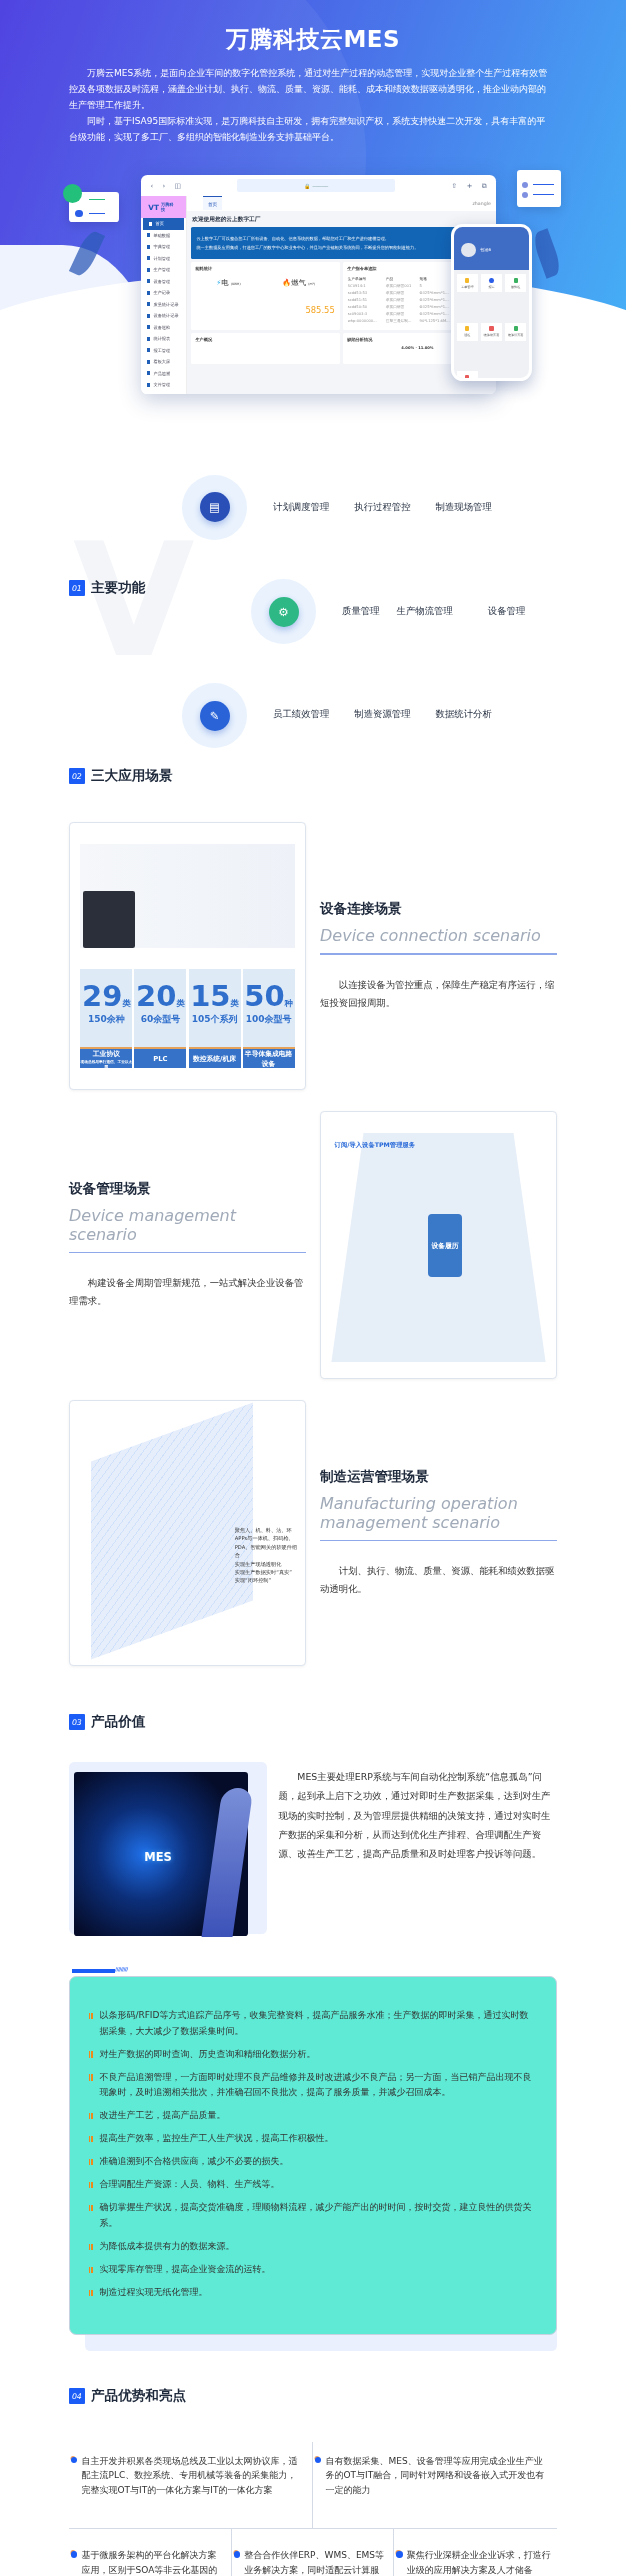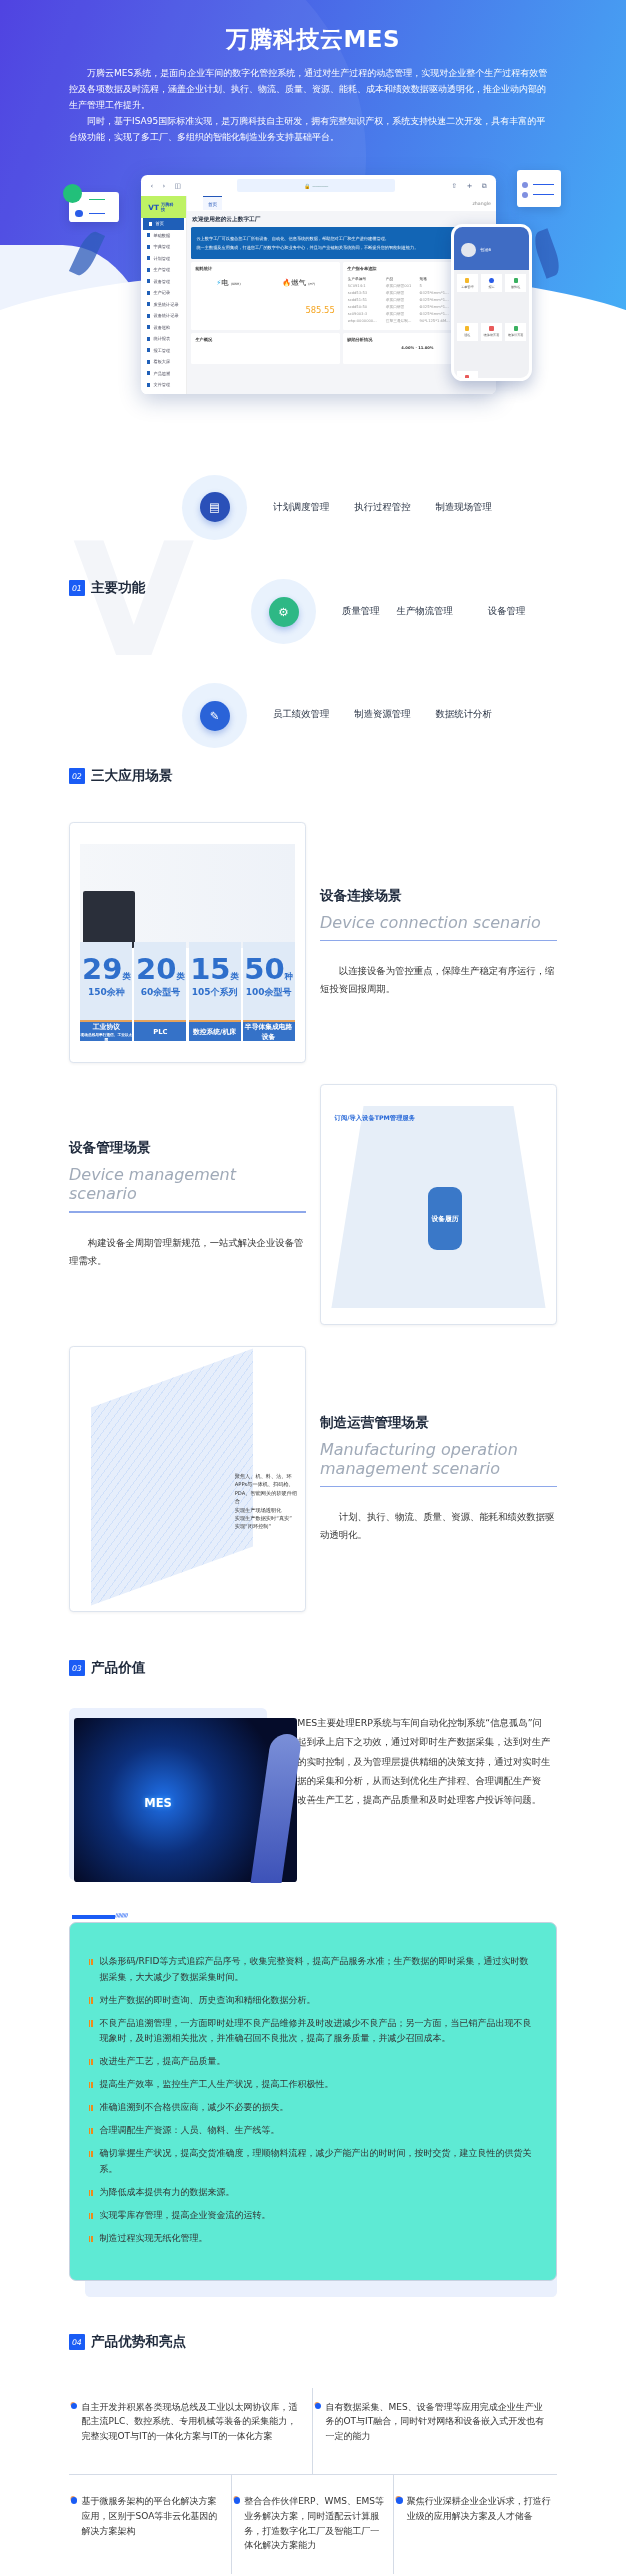--- a/index.html
+++ b/index.html
@@ -46,37 +46,37 @@
 .sec-title .num{width:15.7px;height:15.7px;background:#1a5cf5;color:#fff;font-size:7.8px;font-style:italic;display:flex;align-items:center;justify-content:center;border-radius:1px;font-weight:normal}
 
 .funcs{position:relative;height:209px;margin-top:31px}
 .funcs .sec-title{position:absolute;left:69px;top:120px}
 .fcircle{position:absolute;width:65px;height:65px;border-radius:50%;background:#e9f2fd;display:flex;align-items:center;justify-content:center}
 .fcircle .inner{width:30px;height:30px;border-radius:50%;display:flex;align-items:center;justify-content:center;color:#fff;font-size:11.5px;box-shadow:0 3.1px 6.3px rgba(30,80,200,.3)}
 .frow{position:absolute;display:flex;font-size:9.4px;color:#1f2a3c}
 .frow span{margin-right:25px}
 
 .scen{display:flex;justify-content:space-between;align-items:center;margin-top:21px}
-.scen .img{width:237px;height:241px;border:0.5px solid #dde4ee;border-radius:4.2px;box-shadow:0 1px 3.1px rgba(0,0,40,.06);background:#fff;position:relative;overflow:hidden}
+.scen .img{width:237px;height:268px;border:0.5px solid #dde4ee;border-radius:4.2px;box-shadow:0 1px 3.1px rgba(0,0,40,.06);background:#fff;position:relative;overflow:hidden}
 .scen .txt{width:237px}
 .scen .txt h3{font-size:13.6px;color:#1f2a3c;font-weight:bold}
 .scen .txt .en{font-size:16px;color:#a0aab8;font-style:italic;margin-top:8px}
 .scen .txt .line{height:1.6px;background:#8ea8ea;margin:8.4px 0 21px}
 .scen .txt p{font-size:9.4px;line-height:18px;color:#333;text-indent:2em}
 .statrow{position:absolute;left:10.4px;right:10.4px;bottom:21px;display:flex;gap:2.1px}
 .stat{flex:1;background:#dfeaf7;height:99px;text-align:center;position:relative}
 .stat .n{font-size:29px;font-weight:bold;color:#2f6fcb;margin-top:10.4px}
 .stat .n small{font-size:8.4px}
 .stat .s{font-size:9px;color:#2f6fcb;font-weight:bold}
 .stat .b{position:absolute;bottom:0;left:0;right:0;height:21px;background:#3572c8;color:#fff;font-size:6.8px;font-weight:bold;display:flex;flex-direction:column;justify-content:center;border-top:2.1px solid #e5a25a}
 .stat .b small{font-size:3.7px}
 
 .value-top{display:flex;gap:11.5px;margin-top:31px}
 .value-img{width:198px;height:172px;background:#eaf0fd;border-radius:5.2px;padding:10.4px 5.2px}
-.value-img .pic{width:223px;height:164px;border-radius:3.1px;background:radial-gradient(circle at 40% 50%,#1f6fe8 0%,#0c2f7a 35%,#050c2a 75%);position:relative;margin-left:0}
+.value-img .pic{width:174px;height:164px;border-radius:3.1px;background:radial-gradient(circle at 40% 50%,#1f6fe8 0%,#0c2f7a 35%,#050c2a 75%);position:relative;margin-left:0}
 .value-img .pic .mes{position:absolute;left:70px;top:78px;color:#fff;font-size:11.5px;font-weight:bold;text-shadow:0 0 5.2px #4af}
 .value-img .pic .arm{position:absolute;right:5.2px;top:15.7px;width:31px;height:149px;background:linear-gradient(#7a8fd8,#3d52b8);border-radius:15.7px 15.7px 0 0;transform:skewX(-8deg)}
 .value-text{flex:1;font-size:9.4px;line-height:19.3px;color:#333;text-indent:2em;padding-top:5.2px}
 .bullets{position:relative;margin-top:42px}
 .bullets .back{position:absolute;left:15.7px;right:0;top:15.7px;bottom:-15.7px;background:#eaf0fd;border-radius:5.2px}
 .bullets .box{position:relative;background:#5eead4;border:0.5px solid #c7d1e0;border-radius:7.3px;padding:31px 21px 26px 19px}
 .bullets .tab{position:absolute;left:2.1px;top:-8.4px;width:78px;height:4.2px;background:linear-gradient(90deg,#1a5cf5 55%,transparent 55%);}
 .bullets .tab:after{content:"/////////";position:absolute;left:43px;top:-3.1px;color:#1a5cf5;font-size:5.2px;font-weight:bold;letter-spacing:-0.5px}
 .bullets li{list-style:none;font-size:9px;line-height:15.7px;color:#333;margin-bottom:7.3px;padding-left:10.4px;position:relative}
 .bullets li:before{content:"";position:absolute;left:0;top:4.7px;width:3.7px;height:6.3px;background:repeating-linear-gradient(90deg,#ef8a1a 0 1px,transparent 1px 1.6px)}
@@ -84,21 +84,21 @@
 .adv{margin-top:37px}
 .adv .r1{display:flex;border-bottom:0.5px solid #d4dbe6}
 .adv .r1 .c{width:50%;padding:11.5px 10.4px 31px 6.3px;min-height:84px}
 .adv .r1 .c:first-child{border-right:0.5px solid #d4dbe6}
 .adv .r2{display:flex}
 .adv .r2 .c{width:33.33%;padding:19px 5.2px 21px 6.3px;min-height:99px}
 .adv .r2 .c:not(:last-child){border-right:0.5px solid #d4dbe6}
 .adv .c{position:relative;font-size:9px;line-height:14.6px;color:#333;padding-left:12.5px!important}
 .adv .c .dot{position:absolute;left:2.1px;top:14.6px;width:6.3px;height:6.3px;border-radius:50%;background:#1a5cf5;box-shadow:-1px -1.6px 0 -0.5px #f0a060}
 .adv .r2 .c .dot{top:22px}
-.logo{height:31px;display:flex;align-items:center;justify-content:center;font-weight:bold;padding:0 9px;background:#bef264}
+.logo{height:31px;display:flex;align-items:center;justify-content:center;font-weight:bold;padding:0 9px;background:#f0abfc}
 </style>
 </head>
 <body>
 
 <section class="hero">
   <div class="blob" style="left:-104px;top:-78px;width:470px;height:470px"></div>
   <div class="wave2"></div>
   <div class="wave"></div>
   <div class="leaf" style="left:78px;top:230px;transform:rotate(25deg)"></div>
   <div class="leaf" style="left:538px;top:230px;transform:rotate(-20deg)"></div>
@@ -399,21 +399,21 @@
   <div class="scen" style="margin-top:21px">
     <div class="txt">
       <h3>设备管理场景</h3>
       <div class="en">Device management scenario</div>
       <div class="line"></div>
       <p>构建设备全周期管理新规范，一站式解决企业设备管理需求。</p>
     </div>
     <div class="img">
       <div style="position:absolute;left:10.4px;top:21px;right:10.4px;bottom:15.7px;background:#e6eef8;clip-path:polygon(15% 0,85% 0,100% 100%,0 100%)"></div>
       <div style="position:absolute;left:13.6px;top:29px;color:#2a6ad8;font-size:6.3px;font-weight:bold">订阅/导入设备TPM管理服务</div>
-      <div style="position:absolute;left:107px;top:102px;width:34px;height:63px;background:#3a78c8;border-radius:9px;color:#fff;font-size:6.8px;font-weight:bold;display:flex;align-items:center;justify-content:center;text-align:center">设备履历</div>
+      <div style="position:absolute;left:107px;top:102px;width:34px;height:63px;background:#3a78c8;border-radius:4px;color:#fff;font-size:6.8px;font-weight:bold;display:flex;align-items:center;justify-content:center;text-align:center">设备履历</div>
     </div>
   </div>
 
   <div class="scen" style="margin-top:21px">
     <div class="img" style="height:266px">
       <div style="position:absolute;left:21px;top:31px;width:162px;height:198px;background:repeating-linear-gradient(135deg,#e6eefb 0 6.3px,#cfe0fa 6.3px 7.3px);transform:skewY(-20deg)"></div>
       <ul style="position:absolute;right:7.3px;top:125px;font-size:5.2px;list-style:none;color:#333;line-height:8.4px;width:63px">
         <li>聚焦人、机、料、法、环</li>
         <li>APPs与一体机、扫码枪、PDA、智能网关的软硬件组合</li>
         <li>实现生产现场透明化</li>

